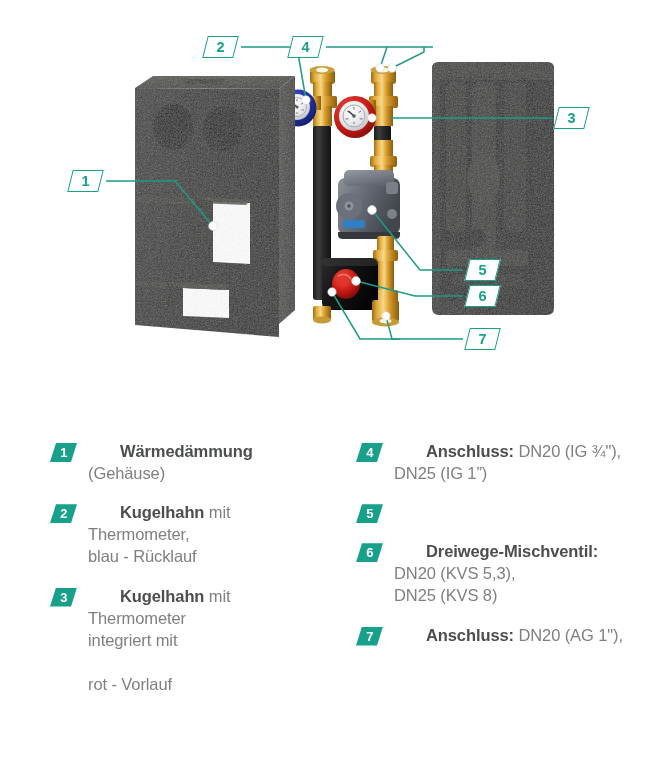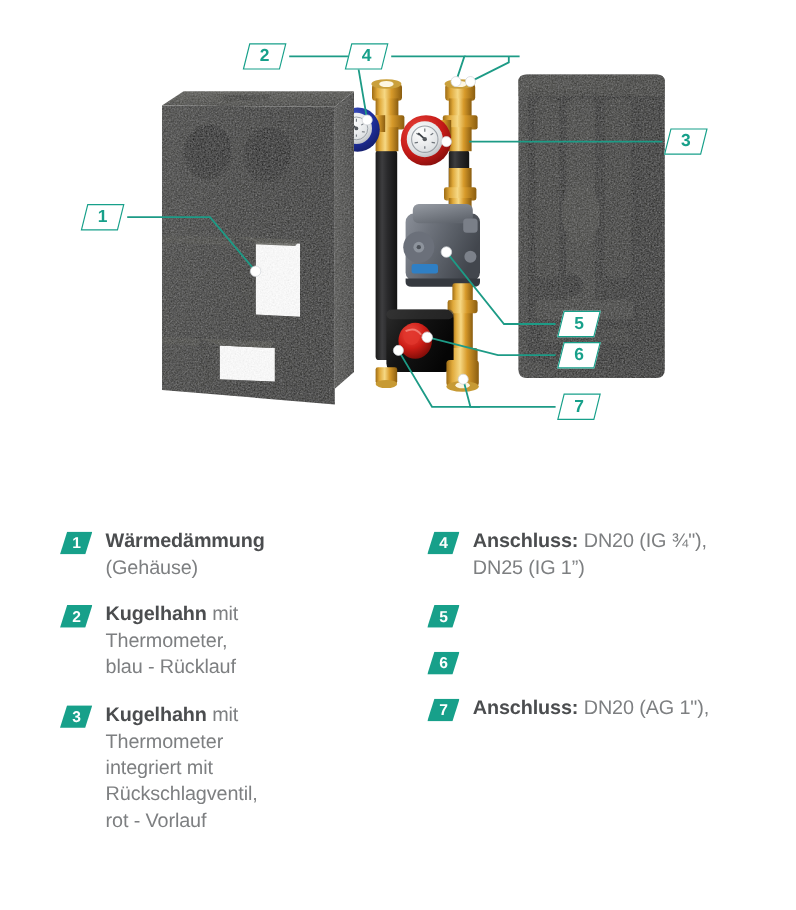--- a/index.html
+++ b/index.html
@@ -76,20 +76,21 @@
   }
   .legend-text {
     font-size: 16.5px;
     line-height: 1.34;
     color: #7d7f81;
     letter-spacing: -0.1px;
   }
   .legend-text b {
     color: #4b4d4f;
     font-weight: bold;
+    margin-left: 32px;
   }
 
   
   .callout {
     position: absolute;
     width: 31px;
     height: 22px;
     border: 1.6px solid #17a08a;
     color: #17a08a;
     font-size: 14.5px;
@@ -410,21 +411,21 @@
     </div>
 
     <div class="legend-item">
       <div class="badge">
         <span>3</span>
       </div>
       <div class="legend-text">
         <b>Kugelhahn</b><span> mit</span><br>
         <span>Thermometer</span><br>
         <span>integriert mit</span><br>
-        <span>Rückschlagventil,</span><br>
+        <br>
         <span>rot - Vorlauf</span>
       </div>
     </div>
 
   </div>
 
   <div class="legend-col right">
 
     <div class="legend-item">
       <div class="badge">
@@ -439,20 +440,25 @@
     <div class="legend-item">
       <div class="badge">
         <span>5</span>
       </div>
     </div>
 
     <div class="legend-item">
       <div class="badge">
         <span>6</span>
       </div>
+      <div class="legend-text">
+        <b>Dreiwege-Mischventil:</b><span></span><br>
+        <span>DN20 (KVS 5,3),</span><br>
+        <span>DN25 (KVS 8)</span>
+      </div>
     </div>
 
     <div class="legend-item">
       <div class="badge">
         <span>7</span>
       </div>
       <div class="legend-text">
         <b>Anschluss:</b><span> DN20 (AG 1"),</span><br>
       </div>
     </div>

